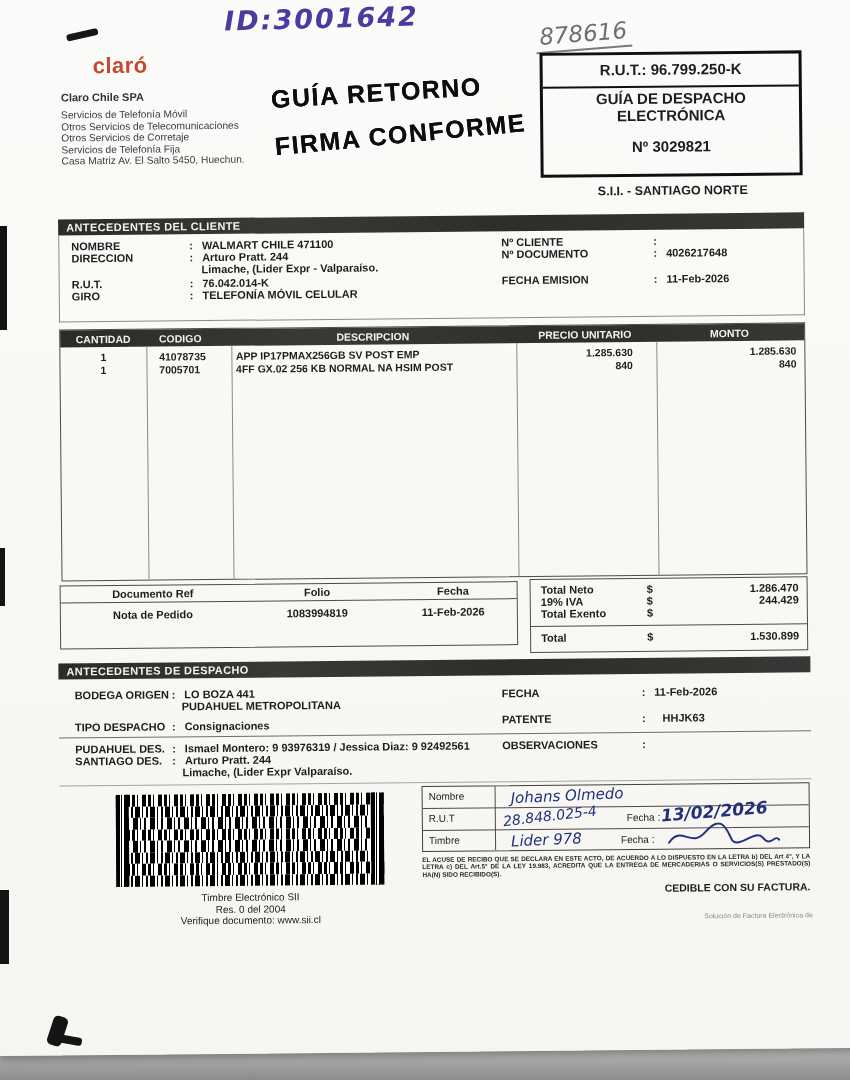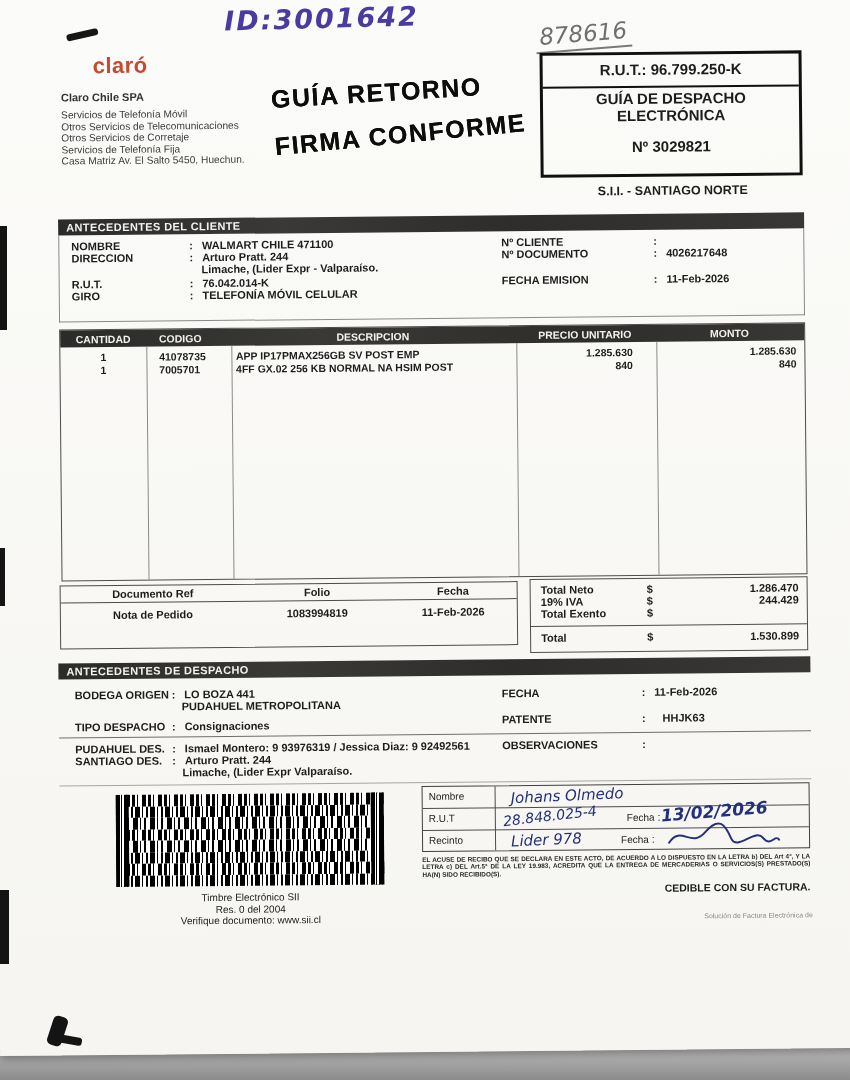--- a/index.html
+++ b/index.html
@@ -254,21 +254,21 @@
     <div>Res. 0 del 2004</div>
     <div>Verifique documento: www.sii.cl</div>
   </div>
 
   <div id="receipt">
     <div style="position:absolute;left:72px;top:0;bottom:0;width:1px;background:#4c4c4c"></div>
     <div style="position:absolute;left:0;right:0;top:21px;height:1px;background:#4c4c4c"></div>
     <div style="position:absolute;left:0;right:0;top:43px;height:1px;background:#4c4c4c"></div>
     <div class="rl" style="left:6px;top:4px">Nombre</div>
     <div class="rl" style="left:6px;top:26px">R.U.T</div>
-    <div class="rl" style="left:6px;top:48px">Recinto</div>
+    <div class="rl" style="left:6px;top:48px">Timbre</div>
     <div class="abs hw ink" style="left:88px;top:1px;font-size:15px;transform:rotate(-2deg)">Johans  Olmedo</div>
     <div class="abs hw ink" style="left:80px;top:22px;font-size:14px;transform:rotate(-6deg)">28.848.025-4</div>
     <div class="abs hw ink" style="left:88px;top:45px;font-size:15px;transform:rotate(-2deg)">Lider 978</div>
     <div class="rl" style="left:204px;top:26px">
       <span>Fecha</span>
       <span class="cln" style="font-weight:normal">:</span>
     </div>
     <div class="abs hw ink" style="left:238px;top:17px;font-size:17px;font-weight:bold;transform:rotate(-4deg)">13/02/2026</div>
     <div class="rl" style="left:198px;top:48px">
       <span>Fecha</span>

